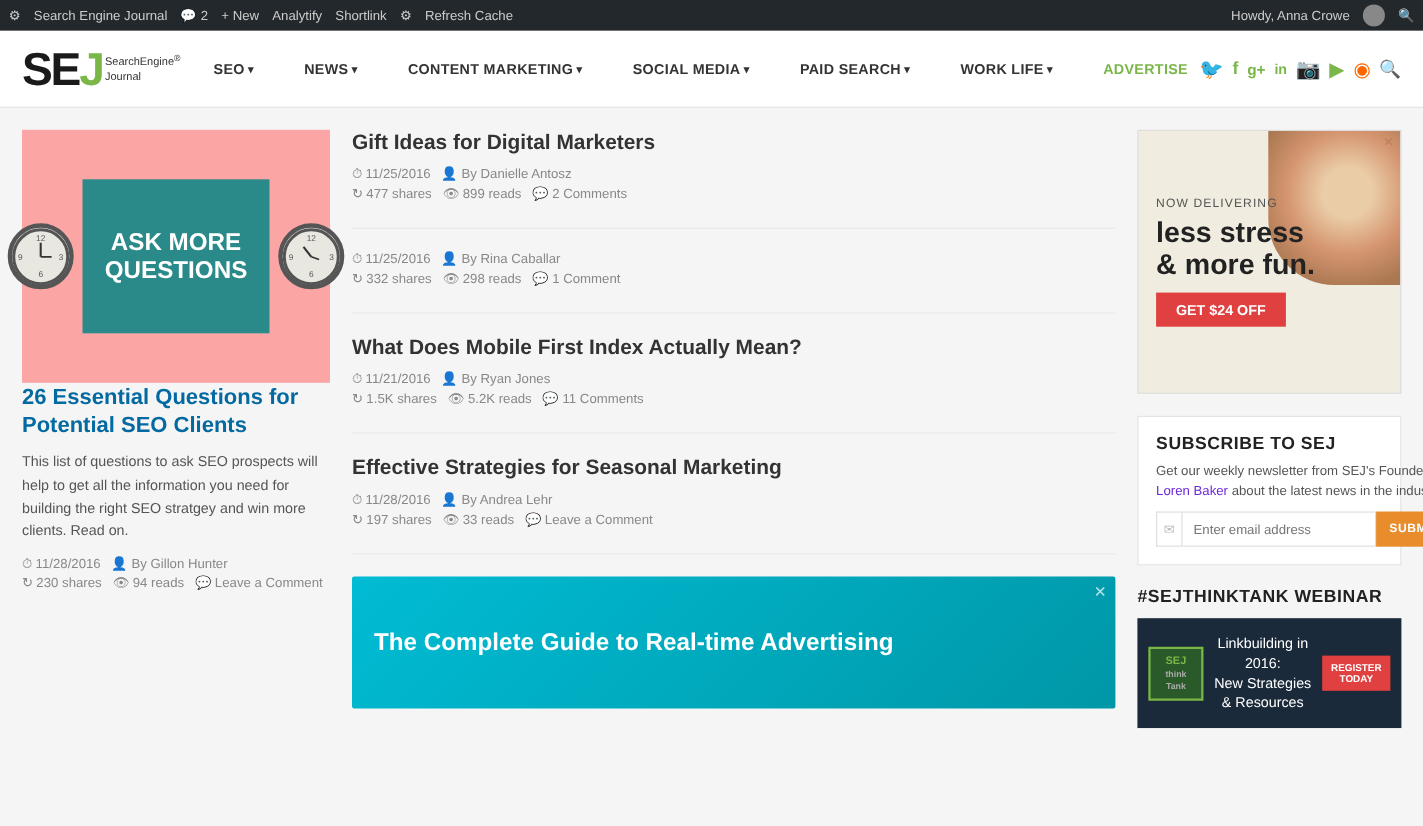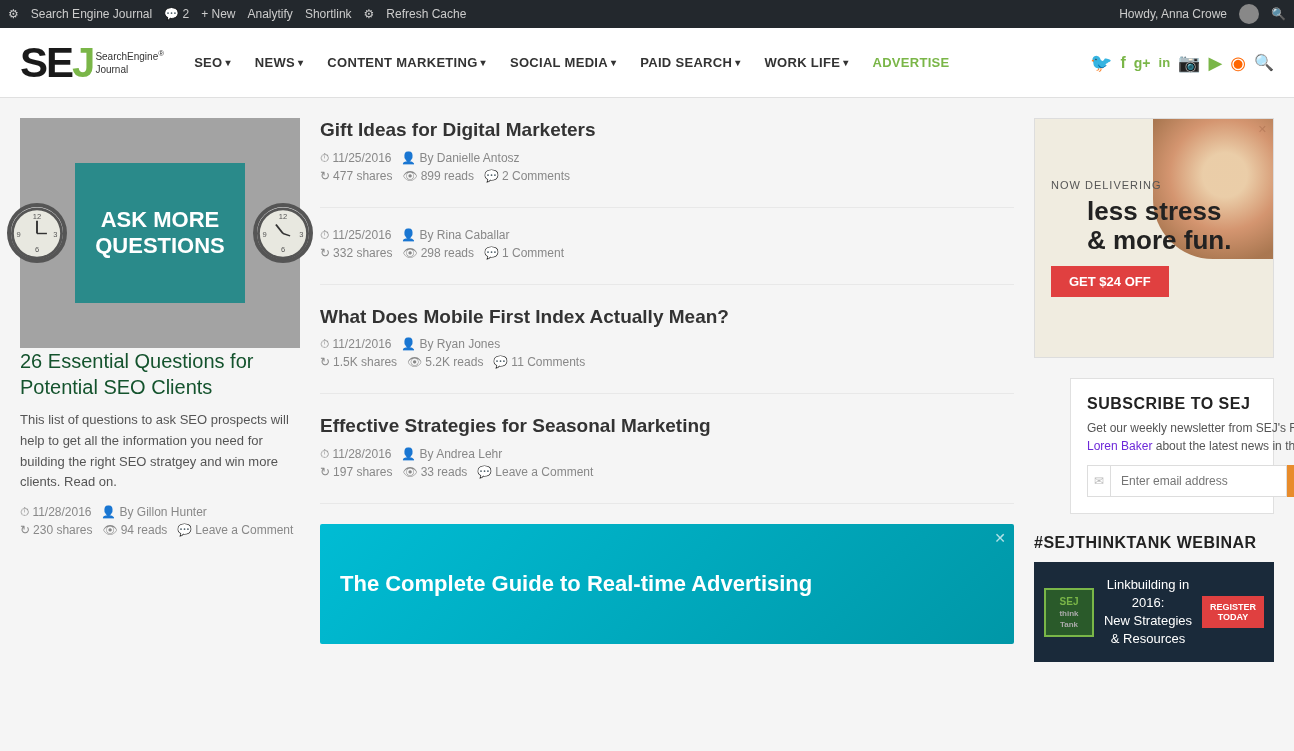--- a/index.html
+++ b/index.html
@@ -46,20 +46,21 @@
       color: #333;
       line-height: 1.3;
       margin-left: 2px;
     }
     .logo-text .reg { font-size: 8px; vertical-align: super; }
     .nav-items {
       display: flex;
       align-items: center;
       gap: 4px;
       flex: 1;
+      justify-content: space-between;
     }
     .nav-item {
       padding: 8px 10px;
       font-size: 13px;
       font-weight: 700;
       color: #333;
       text-decoration: none;
       cursor: pointer;
       display: flex;
       align-items: center;
@@ -124,30 +125,30 @@
       display: flex;
       align-items: center;
       justify-content: center;
       font-size: 9px;
       color: #555;
     }
     .featured-clocks {
       display: flex;
       align-items: center;
       gap: 8px;
-      background: #a3a3a3;
+      background: #fca5a5;
       width: 100%;
       height: 230px;
       justify-content: center;
       padding: 10px;
     }
     .article-title-main {
       font-size: 20px;
-      font-weight: 400;
-      color: #14532d;
+      font-weight: 700;
+      color: #0369a1;
       margin-bottom: 10px;
       line-height: 1.3;
     }
     .article-excerpt {
       font-size: 13px;
       color: #555;
       line-height: 1.6;
       margin-bottom: 12px;
     }
     .article-meta {
@@ -231,21 +232,20 @@
       margin-bottom: 6px;
     }
     .ad-plated-main {
       font-size: 26px;
       font-weight: 900;
       color: #222;
       line-height: 1.1;
       text-align: left;
       align-self: flex-start;
       margin-bottom: 4px;
-      margin-left: 36px;
     }
     .ad-plated-btn {
       background: #e04040;
       color: #fff;
       padding: 8px 18px;
       font-size: 13px;
       font-weight: 700;
       border: none;
       cursor: pointer;
       margin-top: 8px;
@@ -262,21 +262,20 @@
 
     
     .subscribe-box {
       background: #fff;
       border: 1px solid #e0e0e0;
       padding: 16px;
       margin-bottom: 20px;
       display: flex;
       gap: 10px;
       align-items: flex-start;
-      margin-left: 36px;
     }
     .subscribe-text { flex: 1; }
     .subscribe-title {
       font-size: 16px;
       font-weight: 900;
       color: #222;
       margin-bottom: 6px;
       text-transform: uppercase;
       letter-spacing: 0.5px;
     }

